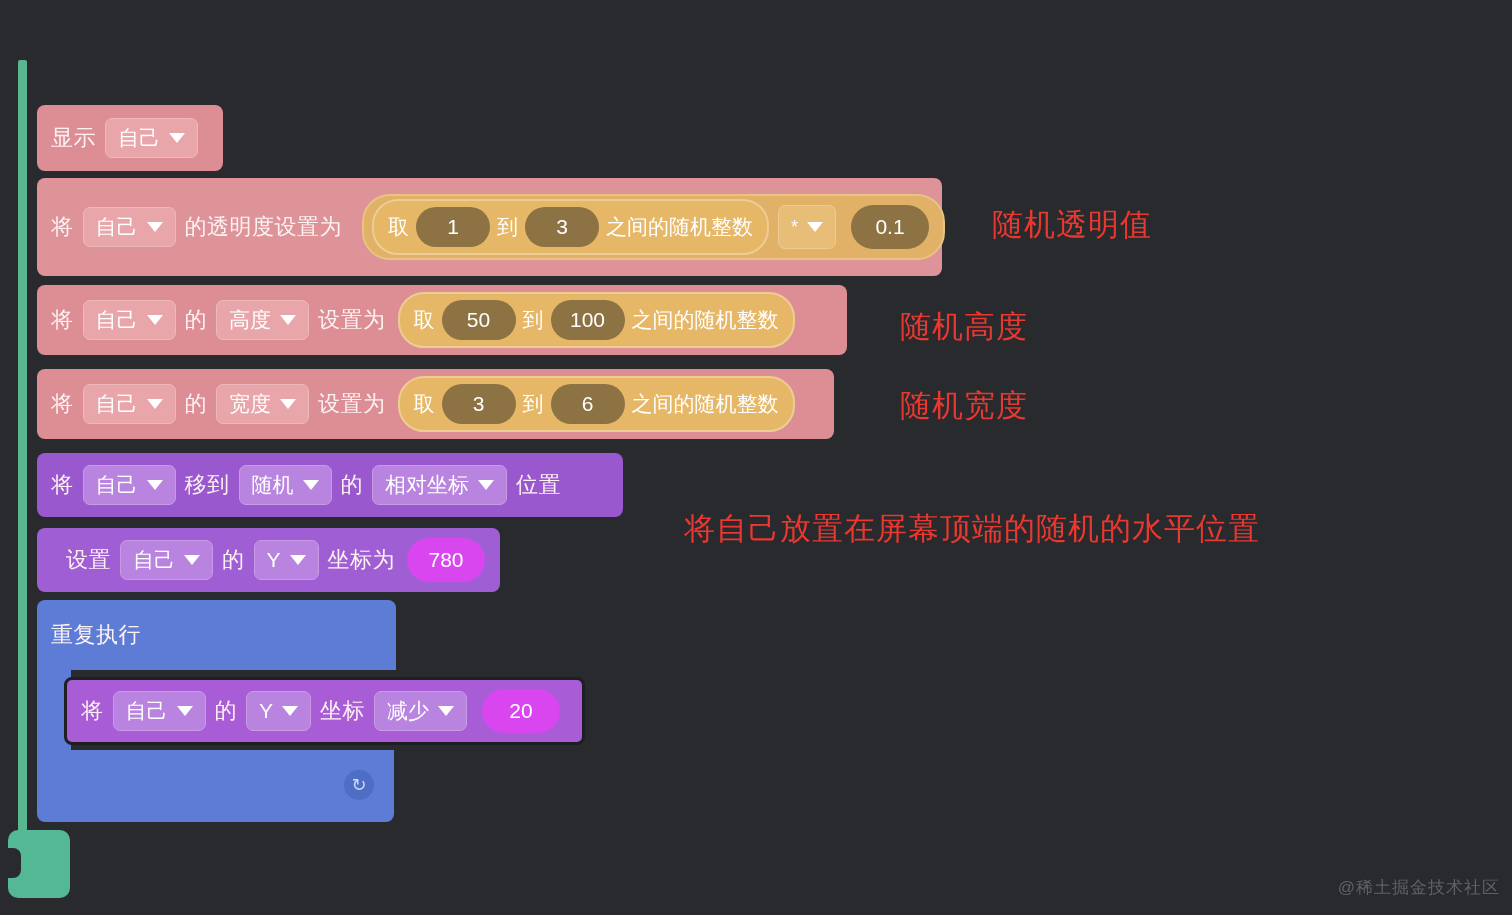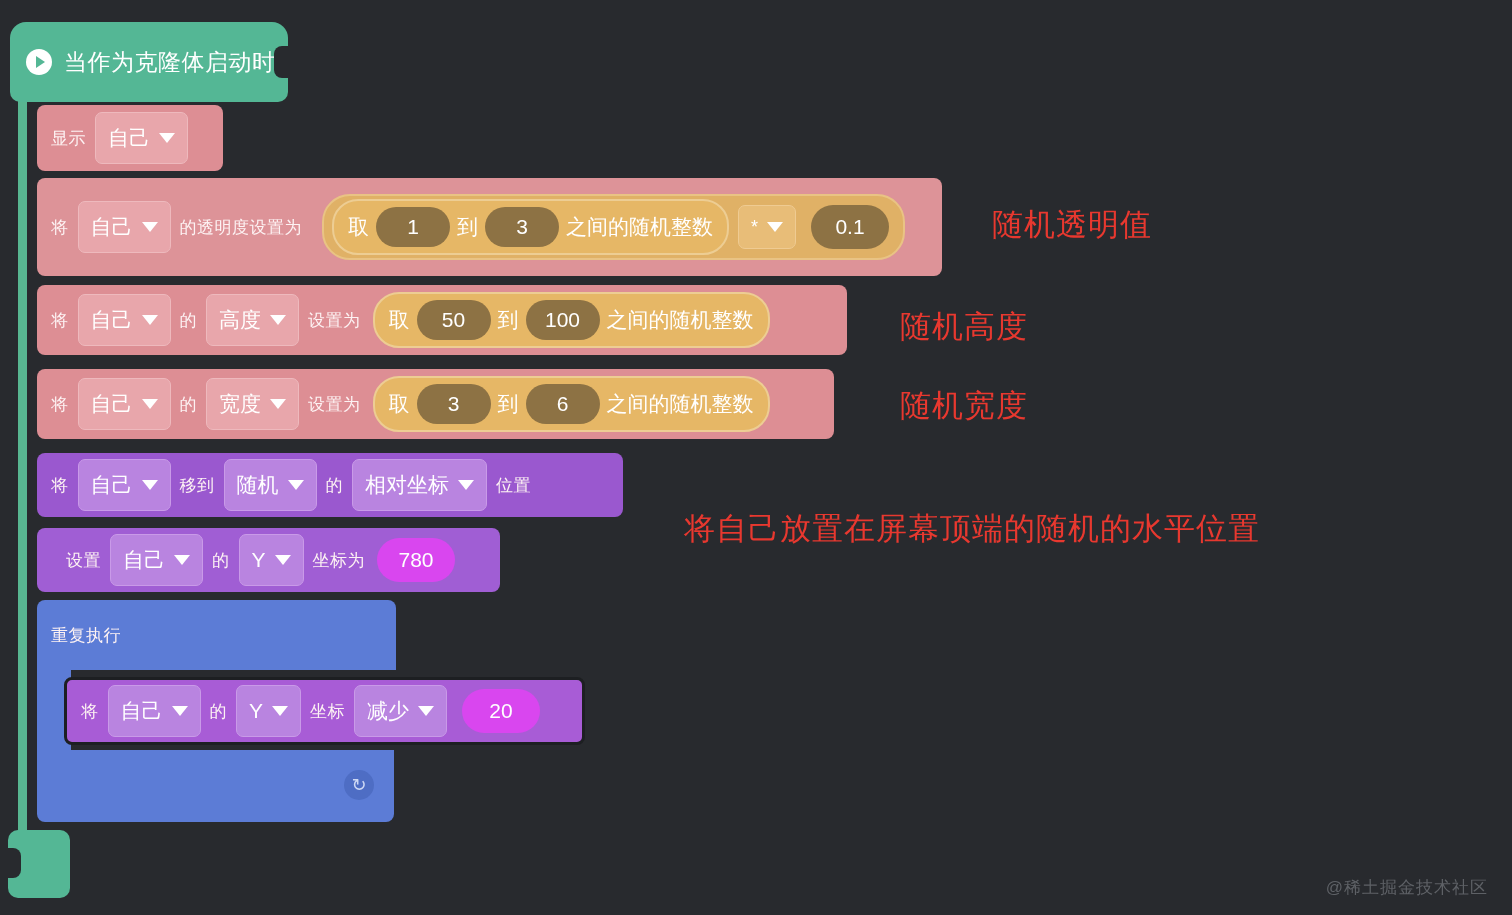--- a/index.html
+++ b/index.html
@@ -21,21 +21,21 @@
 
   
   .blk{
     position:absolute;
     display:flex;align-items:center;
     box-sizing:border-box;
     border-radius:8px;
     color:#fdf2f3;
     white-space:nowrap;
   }
-  .lbl{font-size:17px;line-height:1;letter-spacing:.5px;}
+  .lbl{font-size:22px;line-height:1;letter-spacing:.5px;}
 
   
   .hat{
     left:10px;top:22px;width:278px;height:80px;
     background:#54b795;
     border-radius:16px 16px 10px 10px;
     padding-left:16px;
     color:#ffffff;
   }
   .hat .notch{
@@ -62,21 +62,21 @@
   
   .purple{background:#9a58cf;}
   .purple2{background:#a05ed4;}
   
   .purple-inner{background:#a85cd6;border:3px solid #1d1f22;}
 
   
   .dd{
     display:inline-flex;align-items:center;justify-content:center;
     box-sizing:border-box;
-    border-radius:7px;height:52px;padding:0 12px;
+    border-radius:7px;height:40px;padding:0 12px;
     margin:0 9px;font-size:21px;
     flex:none;
   }
   .dd .cap{margin-right:9px;}
   .caret{
     width:0;height:0;flex:none;
     border-left:8px solid transparent;
     border-right:8px solid transparent;
     border-top:10px solid #ffffff;
   }
@@ -136,36 +136,31 @@
     content:"";position:absolute;left:0;top:18px;width:13px;height:30px;
     background:#282a2e;border-radius:0 8px 8px 0;
   }
 
   
   .note{
     position:absolute;color:#e8382f;font-size:31px;font-weight:normal;
     letter-spacing:1px;white-space:nowrap;
   }
   .watermark{
-    position:absolute;right:24px;bottom:16px;
+    position:absolute;right:12px;bottom:16px;
     color:#5e6166;font-size:17px;letter-spacing:1px;
   }
 </style>
 </head>
 <body>
 
 <div class="canvas">
 
   <div class="spine"></div>
 
-  <div class="blk hat">
-    <span class="play-icon"></span>
-    <span class="lbl">当作为克隆体启动时</span>
-    <span class="notch"></span>
-  </div>
 
   <div class="blk pink" style="left:37px;top:105px;width:186px;height:66px;padding-left:14px;">
     <span class="lbl">显示</span>
     <span class="dd dd-pink">
       <span class="cap">自己</span>
       <span class="caret"></span>
     </span>
   </div>
 
   <div class="blk pink2" style="left:37px;top:178px;width:905px;height:98px;padding-left:14px;">

